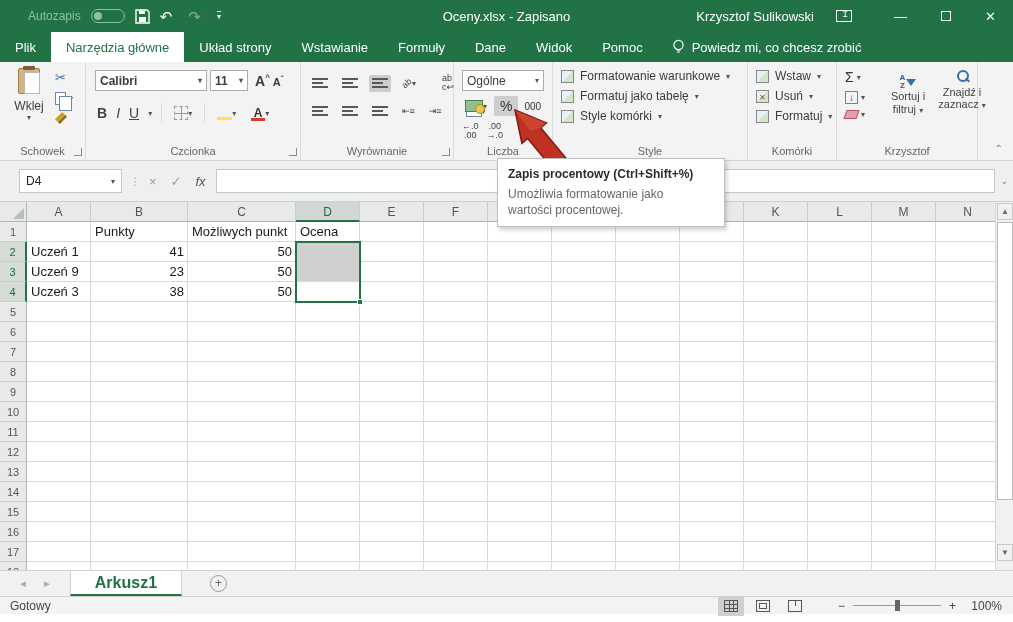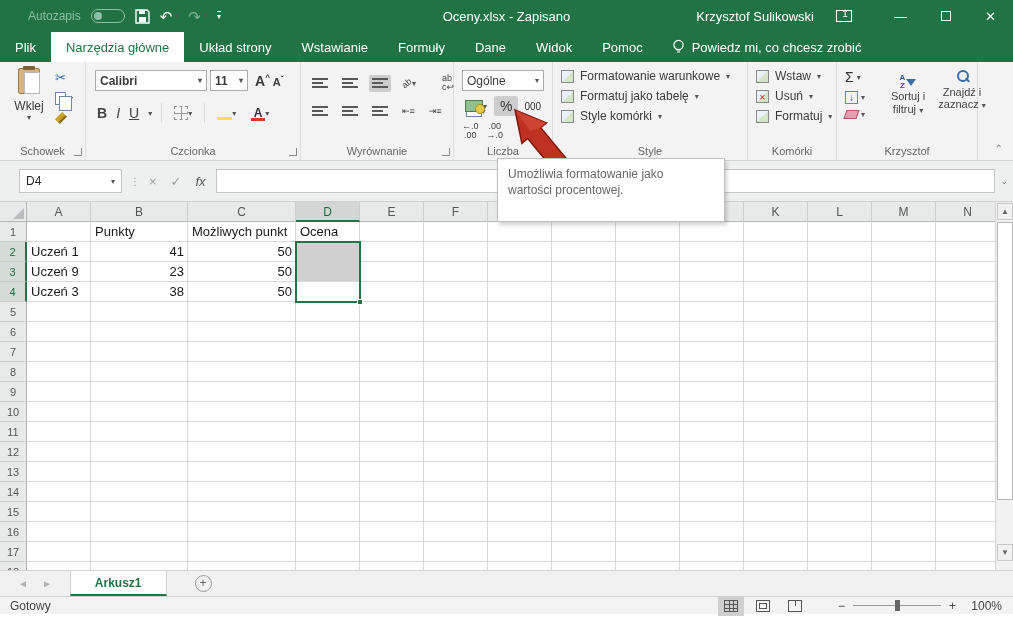--- a/index.html
+++ b/index.html
@@ -138,21 +138,21 @@
   .handle { position:absolute; width:6px; height:6px; background:#217346; border:1px solid #fff; }
 
   
   .vscroll { position:absolute; left:995px; top:202px; width:18px; height:368px; background:#f1f1f1; border-left:1px solid #d5d5d5; }
   .varr { position:absolute; left:1px; width:16px; height:17px; background:#f1f1f1; border:1px solid #c8c8c8; color:#666; font-size:8px; text-align:center; line-height:16px; }
   .vthumb { position:absolute; left:1px; top:20px; width:16px; height:278px; background:#fff; border:1px solid #b8b8b8; }
 
   
   .sheettabs { position:absolute; left:0; top:570px; width:1013px; height:26px; background:#f1f1f1; border-top:1px solid #d2d2d2; display:flex; align-items:stretch; }
   .navarrs { display:flex; align-items:center; gap:14px; padding:0 18px; color:#b0b0b0; font-size:10px; }
-  .stab { background:#fff; border-left:1px solid #d2d2d2; border-right:1px solid #d2d2d2; border-bottom:2px solid #217346; color:#217346; font-weight:bold; font-size:12px; display:flex; align-items:center; padding:0 24px; }
+  .stab { background:#fff; border-left:1px solid #d2d2d2; border-right:1px solid #d2d2d2; border-bottom:2px solid #217346; color:#217346; font-weight:bold; font-size:16px; display:flex; align-items:center; padding:0 24px; }
   .addsheet { width:17px; height:17px; border:1px solid #9a9a9a; border-radius:50%; color:#666; font-size:12px; line-height:15px; text-align:center; align-self:center; margin-left:28px; }
 
   
   .statusbar { position:absolute; left:0; top:596px; width:1013px; height:18px; background:#f3f3f3; border-top:1px solid #d2d2d2; display:flex; align-items:center; font-size:12px; color:#444; }
   .status-text { margin-left:10px; }
   .views { position:absolute; left:718px; display:flex; gap:6px; }
   .view-ic { width:26px; height:20px; display:flex; align-items:center; justify-content:center; }
   .view-ic.active { background:#cfcfcf; }
   .vi-grid { width:14px; height:12px; border:1px solid #555;
     background:linear-gradient(#555,#555) 0 3px/100% 1px no-repeat,linear-gradient(#555,#555) 0 7px/100% 1px no-repeat,
@@ -506,20 +506,21 @@
       <div class="handle" style="left: 357px; top: 97px;"></div>
     </div>
 
   <div class="vscroll">
     <span class="varr" style="top:1px">▲</span>
     <span class="vthumb"></span>
     <span class="varr" style="top:342px">▼</span>
   </div>
 
   <div class="tooltip">
+    <div class="tt-title">Zapis procentowy (Ctrl+Shift+%)</div>
     <div class="tt-body">Umożliwia formatowanie jako wartości procentowej.</div>
   </div>
 
   <svg class="arrow-svg" width="100" height="110" viewBox="0 0 100 110">
     <polygon points="30,15 61.5,27.9 55.7,32.7 90.9,75.1 77.9,85.9 42.7,43.5 36.9,48.3" fill="#bf3222" stroke="#7e150b" stroke-width="1.5"></polygon>
     <polygon points="30,15 61.5,27.9 55.7,32.7 45,36" fill="#d8543f" opacity="0.55"></polygon>
   </svg>
 
   <div class="sheettabs">
     <span class="navarrs">

